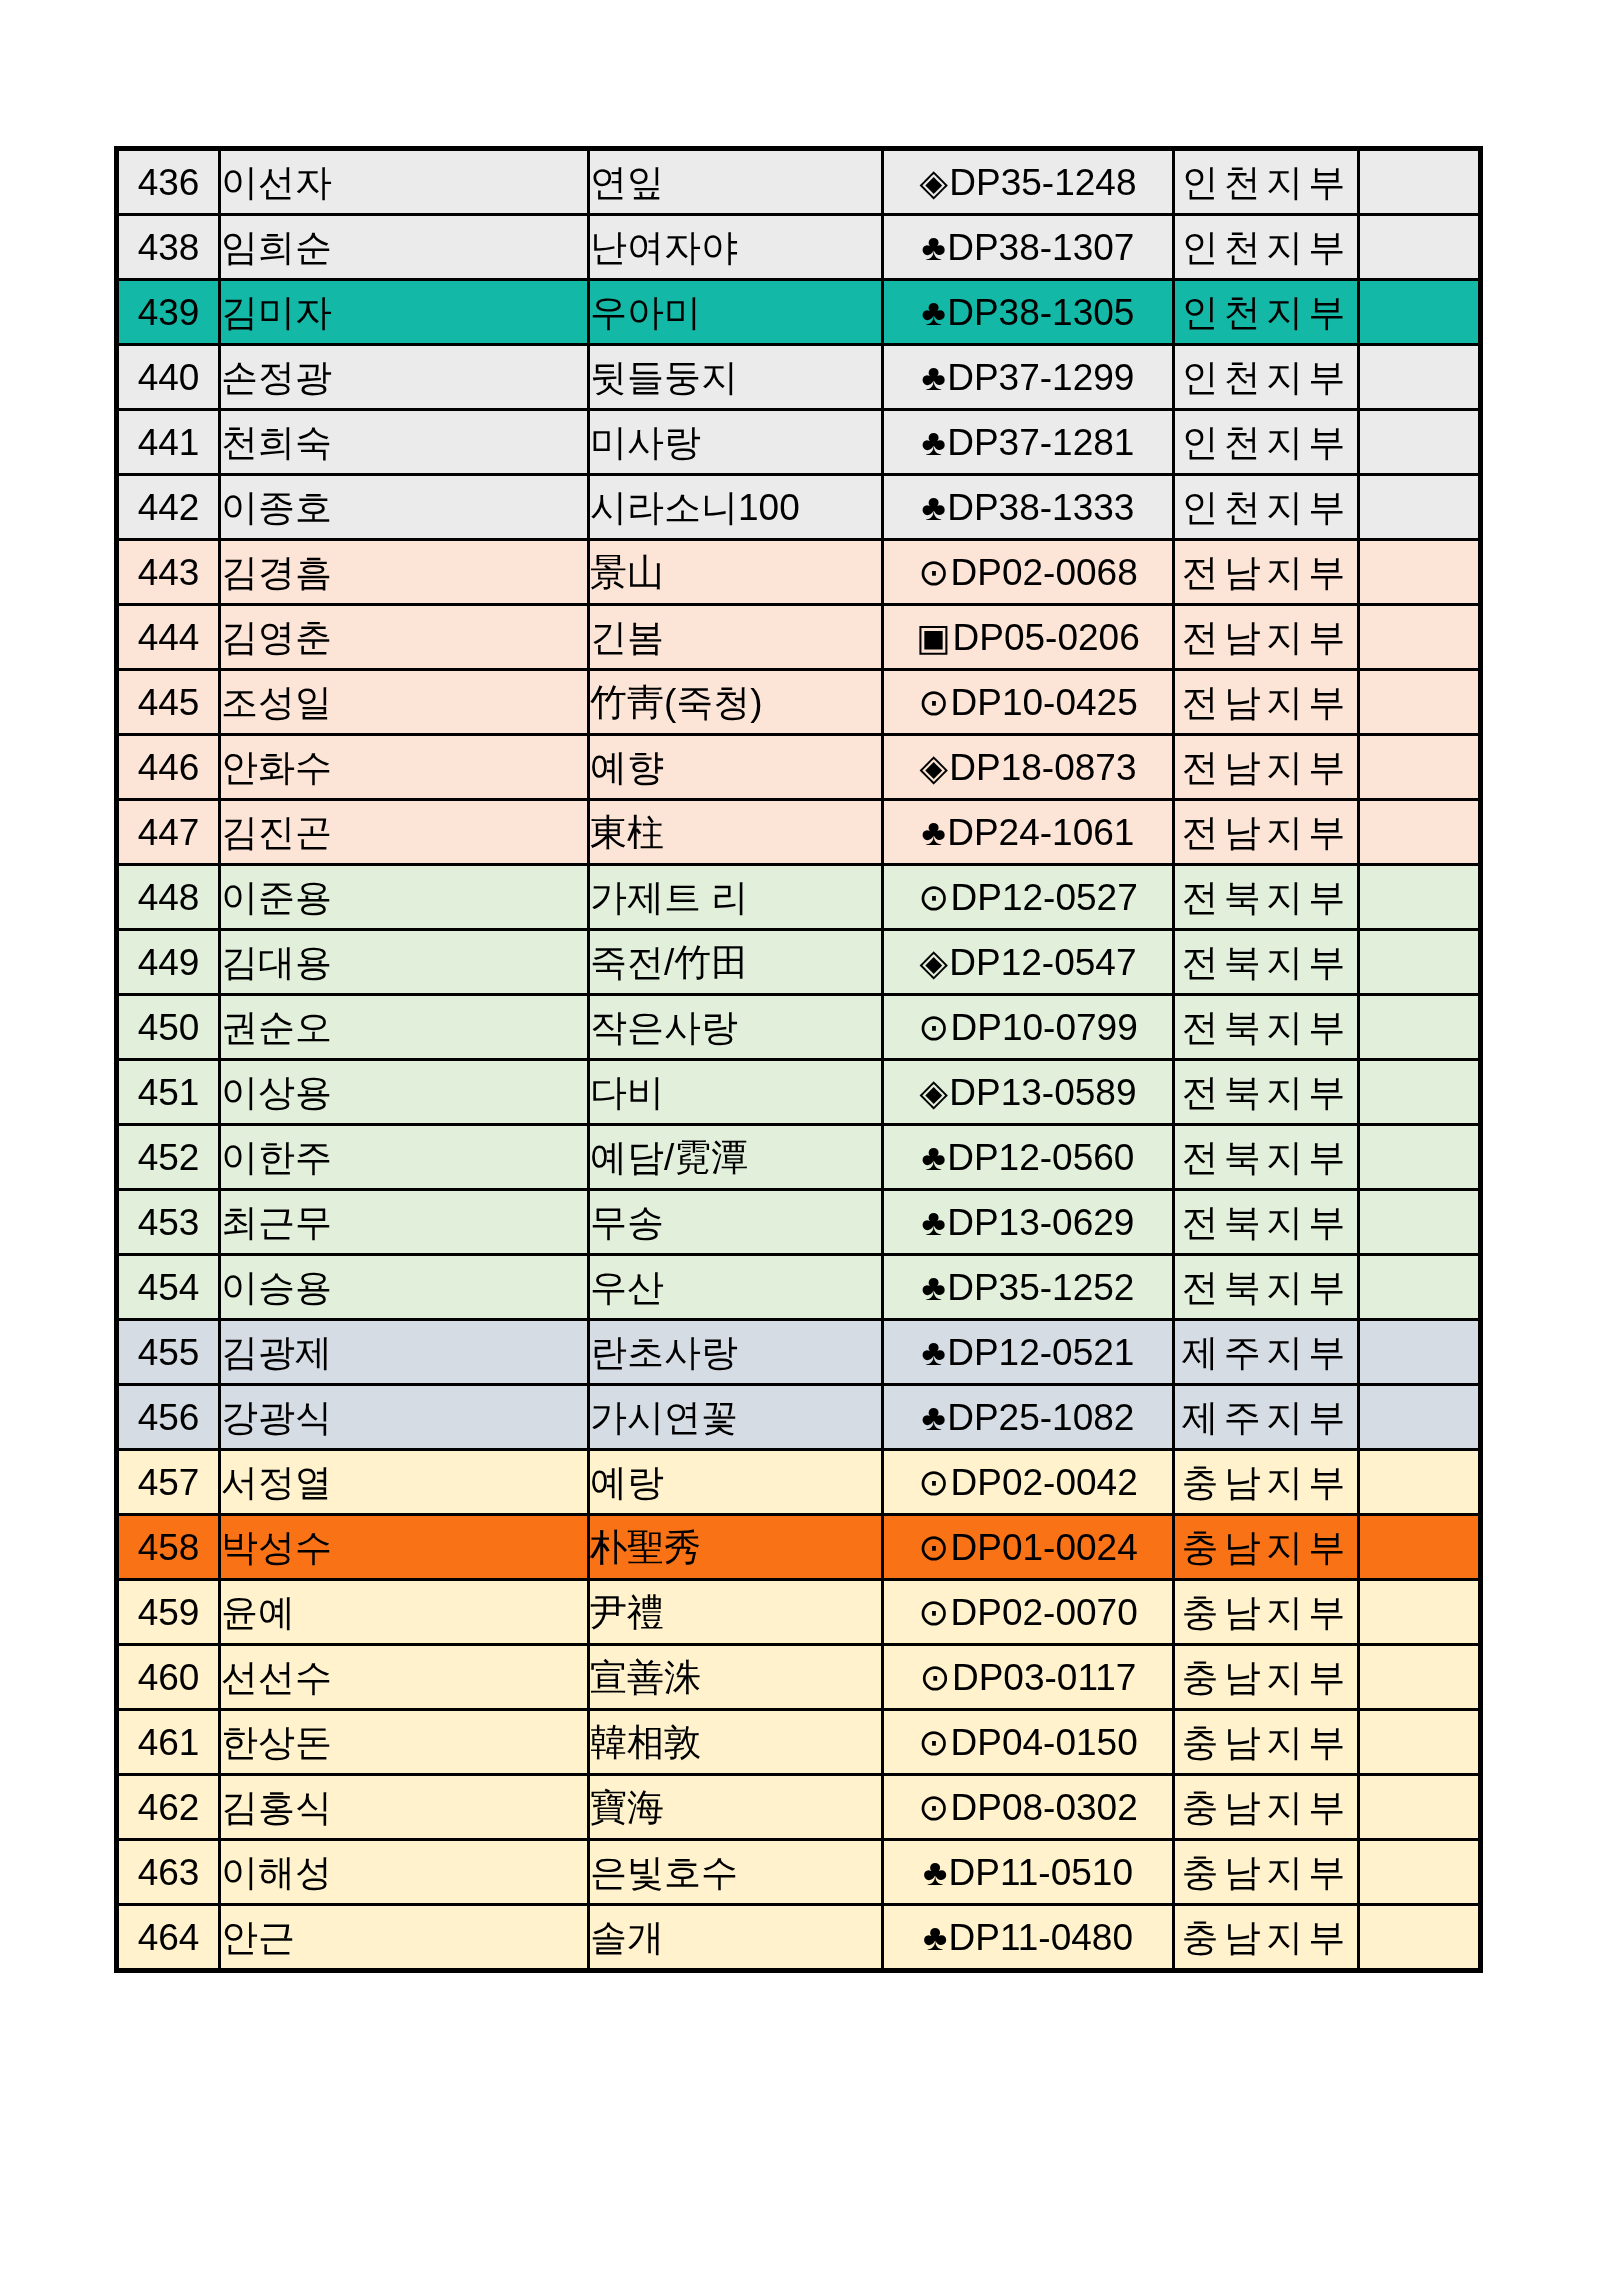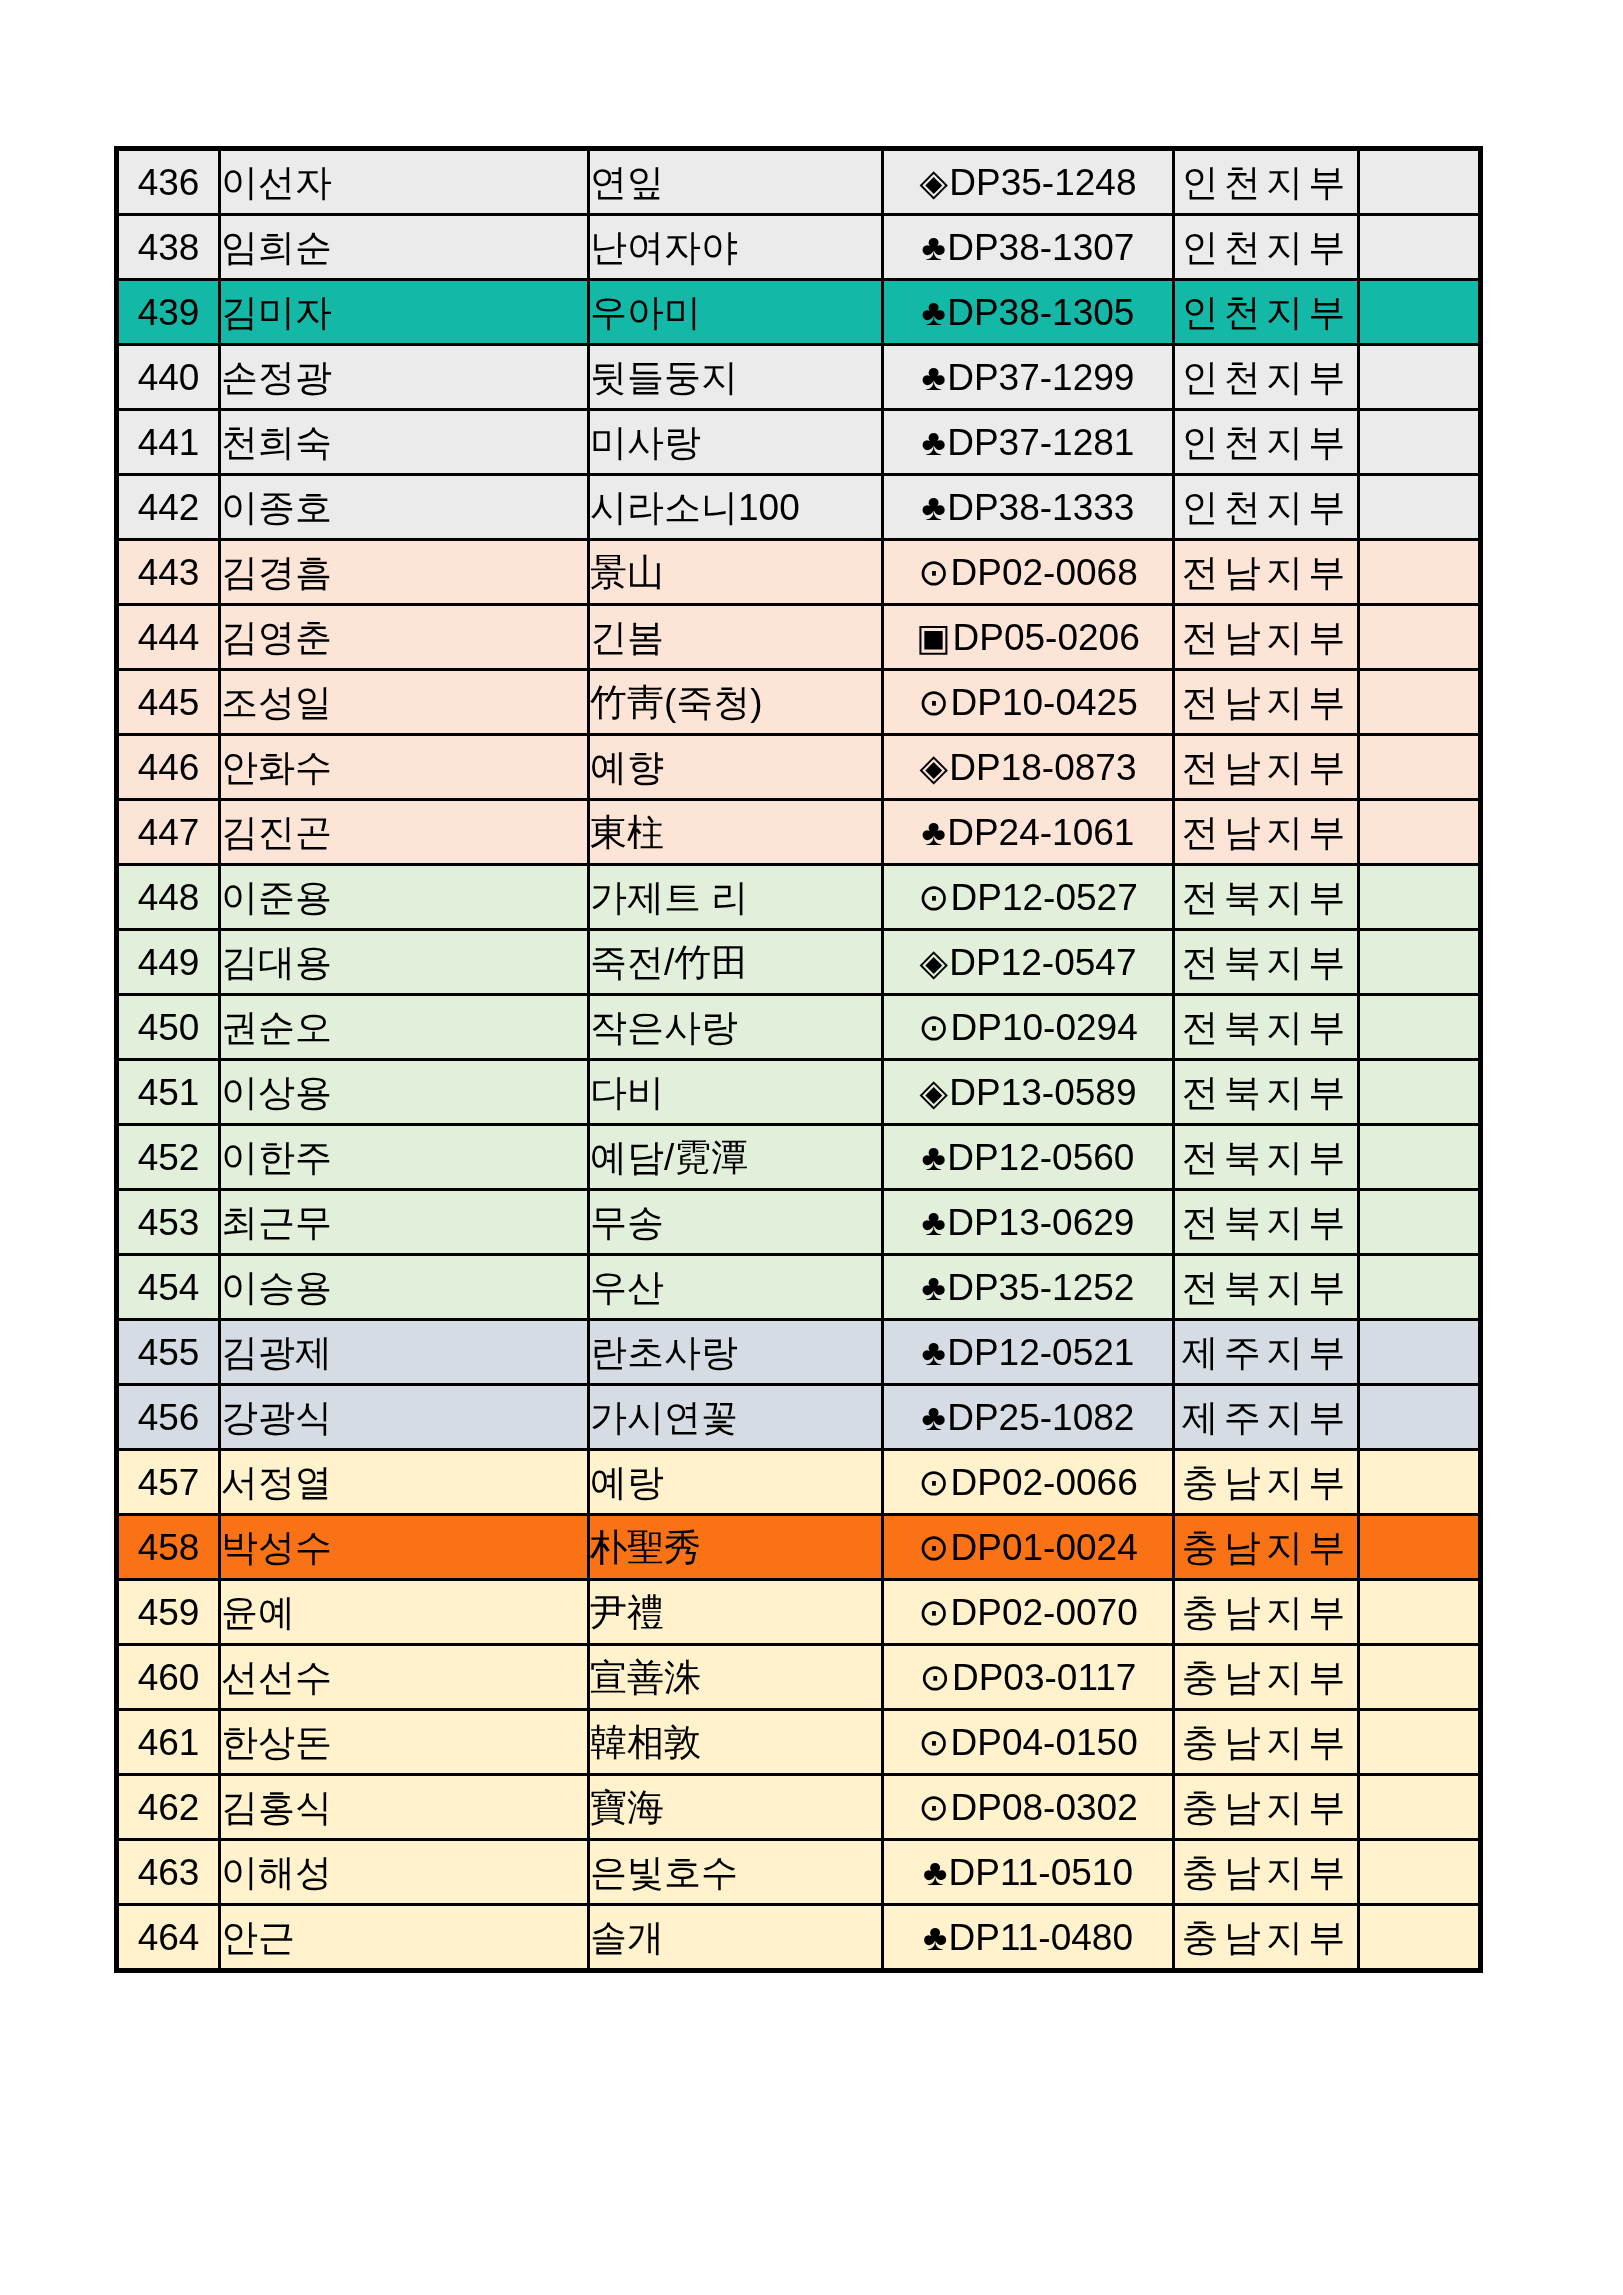--- a/index.html
+++ b/index.html
@@ -159,21 +159,21 @@
           <td class="name">김대용</td>
           <td class="nickname">죽전/竹田</td>
           <td class="code"><span class="sym">◈</span><span>DP12-0547</span></td>
           <td class="branch">전북지부</td>
           <td class="note"></td>
         </tr>
         <tr style="background-color: rgb(226, 239, 218);">
           <td class="no">450</td>
           <td class="name">권순오</td>
           <td class="nickname">작은사랑</td>
-          <td class="code"><span class="sym">⊙</span><span>DP10-0294</span></td>
+          <td class="code"><span class="sym">⊙</span><span>DP10-0799</span></td>
           <td class="branch">전북지부</td>
           <td class="note"></td>
         </tr>
         <tr style="background-color: rgb(226, 239, 218);">
           <td class="no">451</td>
           <td class="name">이상용</td>
           <td class="nickname">다비</td>
           <td class="code"><span class="sym">◈</span><span>DP13-0589</span></td>
           <td class="branch">전북지부</td>
           <td class="note"></td>
@@ -215,21 +215,21 @@
           <td class="name">강광식</td>
           <td class="nickname">가시연꽃</td>
           <td class="code"><span class="sym">♣</span><span>DP25-1082</span></td>
           <td class="branch">제주지부</td>
           <td class="note"></td>
         </tr>
         <tr style="background-color: rgb(255, 242, 204);">
           <td class="no">457</td>
           <td class="name">서정열</td>
           <td class="nickname">예랑</td>
-          <td class="code"><span class="sym">⊙</span><span>DP02-0066</span></td>
+          <td class="code"><span class="sym">⊙</span><span>DP02-0042</span></td>
           <td class="branch">충남지부</td>
           <td class="note"></td>
         </tr>
         <tr style="background-color: #f97316;">
           <td class="no">458</td>
           <td class="name">박성수</td>
           <td class="nickname">朴聖秀</td>
           <td class="code"><span class="sym">⊙</span><span>DP01-0024</span></td>
           <td class="branch">충남지부</td>
           <td class="note"></td>

